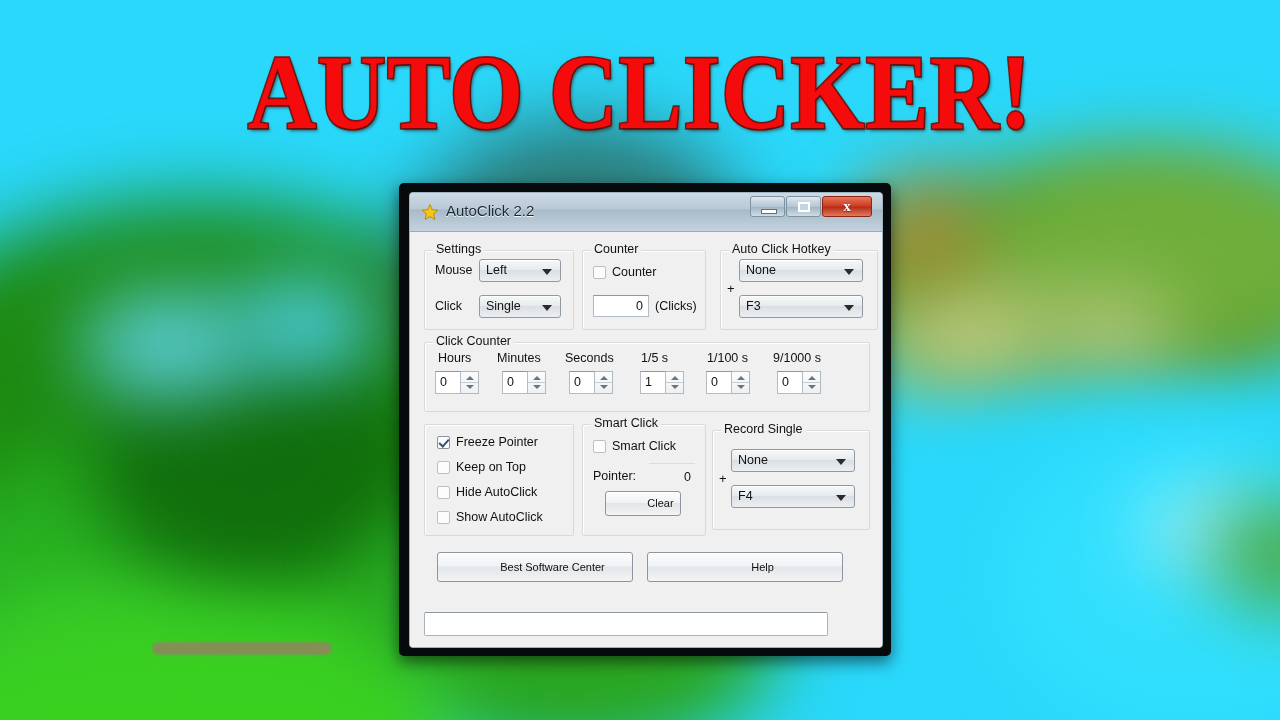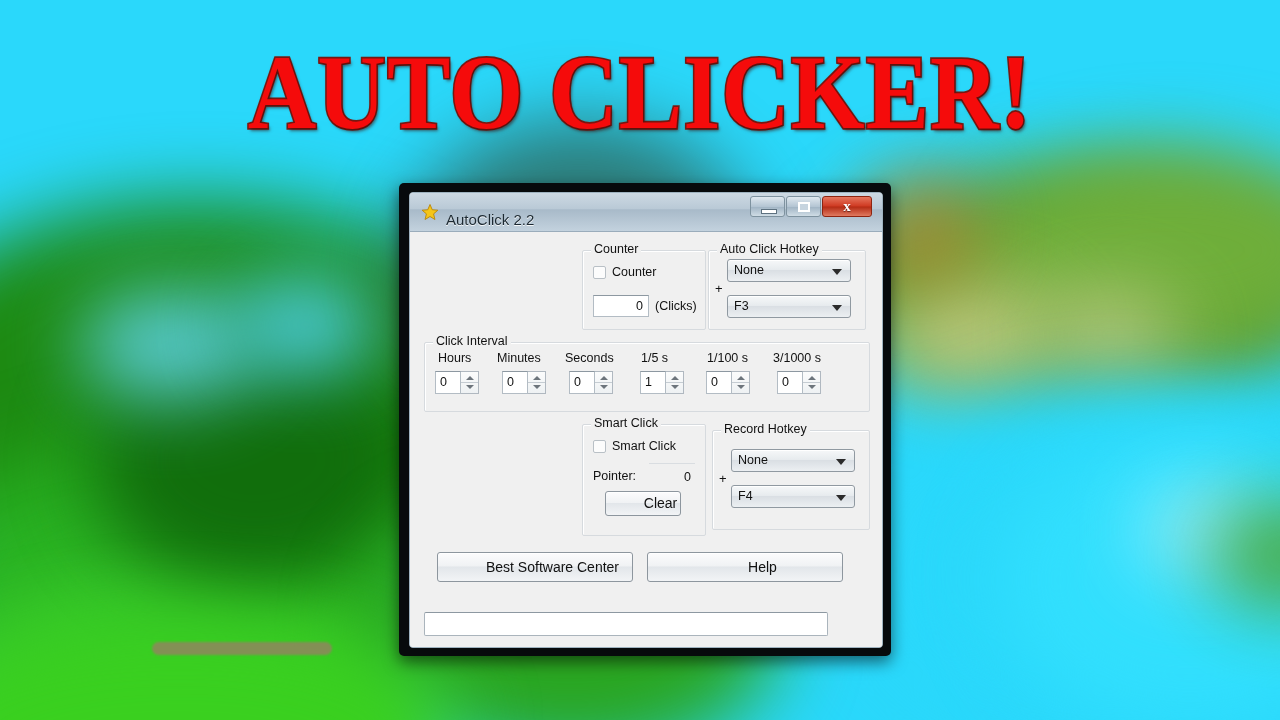--- a/index.html
+++ b/index.html
@@ -42,21 +42,20 @@
   #titlebar{
     position:relative;height:38px;
     background:linear-gradient(to bottom,#cdd9e3 0%,#b9c9d6 42%,#a8bac9 44%,#c3d2de 100%);
     border-bottom:1px solid #9aacbb;
   }
   #star-icon{position:absolute;left:11px;top:10px;width:18px;height:18px;}
   #title-text{
     position:absolute;left:36px;top:9px;
     font-size:15px;color:#1d2a33;
     text-shadow:0 1px 0 rgba(255,255,255,.85);
-    margin-top:9px;
   }
   .wbtn{
     position:absolute;top:3px;height:21px;border:1px solid #7e929f;
     border-radius:3px;box-sizing:border-box;
   }
   #btn-min{left:340px;width:35px;background:linear-gradient(to bottom,#dfe8ef,#b4c5d3 50%,#9fb3c3 51%,#cfdce5);}
   #btn-max{left:376px;width:35px;background:linear-gradient(to bottom,#dfe8ef,#b4c5d3 50%,#9fb3c3 51%,#cfdce5);}
   #btn-close{left:412px;width:50px;background:linear-gradient(to bottom,#e6765e,#cf3a22 48%,#b52b14 52%,#e07a60);border-color:#8e2410;}
   .min-glyph{position:absolute;left:10px;top:12px;width:14px;height:3px;background:#fff;border:1px solid #5d7180;}
   .max-glyph{position:absolute;left:11px;top:5px;width:12px;height:10px;border:2px solid #fff;box-sizing:border-box;background:#c6d4df;}
@@ -125,21 +124,21 @@
   .spin .sbtns i.dn{bottom:4px;border-top:4px solid #6d757c;}
   .spin .sbtns:after{content:"";position:absolute;left:0;top:10px;width:100%;height:1px;background:#c5ccd2;}
   
   .plus{position:absolute;font-size:13px;color:#111;}
   
   .btn{
     position:absolute;height:30px;box-sizing:border-box;
     border:1px solid #8d969e;border-radius:3px;
     background:linear-gradient(to bottom,#fcfcfd 0%,#f0f2f4 46%,#e2e6ea 50%,#f2f4f6 100%);
     box-shadow:inset 0 1px 0 #fff;
-    font-size:14px;color:#111;text-align:center;line-height:28px;padding-left:35px;
+    font-size:11px;color:#111;text-align:center;line-height:28px;padding-left:35px;
   }
   .btn.small{height:25px;line-height:23px;}
   
   #statusbar{
     position:absolute;left:14px;bottom:12px;width:404px;height:24px;box-sizing:border-box;
     background:#fff;border:1px solid #aab4bc;border-top-color:#8d98a1;border-radius:2px;
   }
   
   #stroke{
     position:absolute;left:152px;top:642px;width:180px;height:13px;
@@ -194,48 +193,61 @@
     <div class="wbtn" id="btn-max">
       <span class="max-glyph"></span>
     </div>
     <div class="wbtn" id="btn-close">
       <span class="close-glyph">x</span>
     </div>
   </div>
 
   <div id="client">
 
+    <div class="group" style="left:14px;top:18px;width:148px;height:78px;">
+      <span class="group-title">Settings</span>
+      <span class="lbl" style="left:10px;top:12px;">Mouse</span>
+      <div class="combo" style="left:54px;top:8px;width:82px;">
+        <span class="ctext">Left</span>
+        <span class="carrow"></span>
+      </div>
+      <span class="lbl" style="left:10px;top:48px;">Click</span>
+      <div class="combo" style="left:54px;top:44px;width:82px;">
+        <span class="ctext">Single</span>
+        <span class="carrow"></span>
+      </div>
+    </div>
 
     <div class="group" style="left:172px;top:18px;width:122px;height:78px;">
       <span class="group-title">Counter</span>
       <div class="cbrow" style="left:10px;top:14px;">
         <span class="cbox"></span>
         <span class="cblabel">Counter</span>
       </div>
       <div class="tbox" style="left:10px;top:44px;width:56px;">
         <span>0</span>
       </div>
       <span class="lbl" style="left:72px;top:48px;">(Clicks)</span>
     </div>
 
-    <div class="group" style="left:298px;top:18px;width:156px;height:78px;">
+    <div class="group" style="left:310px;top:18px;width:156px;height:78px;">
       <span class="group-title">Auto Click Hotkey</span>
       <span class="plus" style="left:6px;top:30px;">+</span>
       <div class="combo" style="left:18px;top:8px;width:124px;">
         <span class="ctext">None</span>
         <span class="carrow"></span>
       </div>
       <div class="combo" style="left:18px;top:44px;width:124px;">
         <span class="ctext">F3</span>
         <span class="carrow"></span>
       </div>
     </div>
 
     <div class="group" style="left:14px;top:110px;width:444px;height:68px;">
-      <span class="group-title">Click Interval</span>
+      <span class="group-title">Click Counter</span>
       <div id="interval-fields">
             <span class="lbl" style="left: 13px; top: 8px;">Hours</span>
             <div class="spin" style="left: 10px; top: 28px;">
               <div class="sval">0</div>
               <div class="sbtns">
                 <i class="up"></i>
                 <i class="dn"></i>
               </div>
             </div>
             <span class="lbl" style="left: 72px; top: 8px;">Minutes</span>
@@ -263,47 +275,67 @@
               </div>
             </div>
             <span class="lbl" style="left: 282px; top: 8px;">1/100 s</span>
             <div class="spin" style="left: 281px; top: 28px;">
               <div class="sval">0</div>
               <div class="sbtns">
                 <i class="up"></i>
                 <i class="dn"></i>
               </div>
             </div>
-            <span class="lbl" style="left: 348px; top: 8px;">3/1000 s</span>
+            <span class="lbl" style="left: 348px; top: 8px;">9/1000 s</span>
             <div class="spin" style="left: 352px; top: 28px;">
               <div class="sval">0</div>
               <div class="sbtns">
                 <i class="up"></i>
                 <i class="dn"></i>
               </div>
             </div>
           </div>
     </div>
 
+    <div class="group" style="left:14px;top:192px;width:148px;height:110px;">
+      <div id="option-list">
+            <div class="cbrow" style="left: 12px; top: 10px;">
+              <span class="cbox checked"></span>
+              <span class="cblabel">Freeze Pointer</span>
+            </div>
+            <div class="cbrow" style="left: 12px; top: 35px;">
+              <span class="cbox"></span>
+              <span class="cblabel">Keep on Top</span>
+            </div>
+            <div class="cbrow" style="left: 12px; top: 60px;">
+              <span class="cbox"></span>
+              <span class="cblabel">Hide AutoClick</span>
+            </div>
+            <div class="cbrow" style="left: 12px; top: 85px;">
+              <span class="cbox"></span>
+              <span class="cblabel">Show AutoClick</span>
+            </div>
+          </div>
+    </div>
 
     <div class="group" style="left:172px;top:192px;width:122px;height:110px;">
       <span class="group-title">Smart Click</span>
       <div class="cbrow" style="left:10px;top:14px;">
         <span class="cbox"></span>
         <span class="cblabel">Smart Click</span>
       </div>
       <span class="lbl" style="left:10px;top:44px;">Pointer:</span>
       <div style="position:absolute;left:66px;top:38px;width:46px;height:20px;border-top:1px solid #d9dde1;">
         <span class="lbl" style="right:4px;top:6px;left:auto;">0</span>
       </div>
       <div class="btn small" style="left:22px;top:66px;width:76px;">Clear</div>
     </div>
 
     <div class="group" style="left:302px;top:198px;width:156px;height:98px;">
-      <span class="group-title">Record Hotkey</span>
+      <span class="group-title">Record Single</span>
       <span class="plus" style="left:6px;top:40px;">+</span>
       <div class="combo" style="left:18px;top:18px;width:124px;">
         <span class="ctext">None</span>
         <span class="carrow"></span>
       </div>
       <div class="combo" style="left:18px;top:54px;width:124px;">
         <span class="ctext">F4</span>
         <span class="carrow"></span>
       </div>
     </div>

